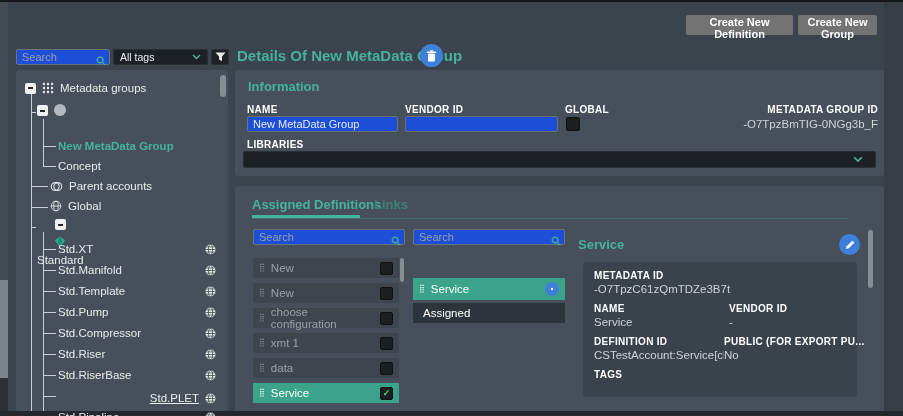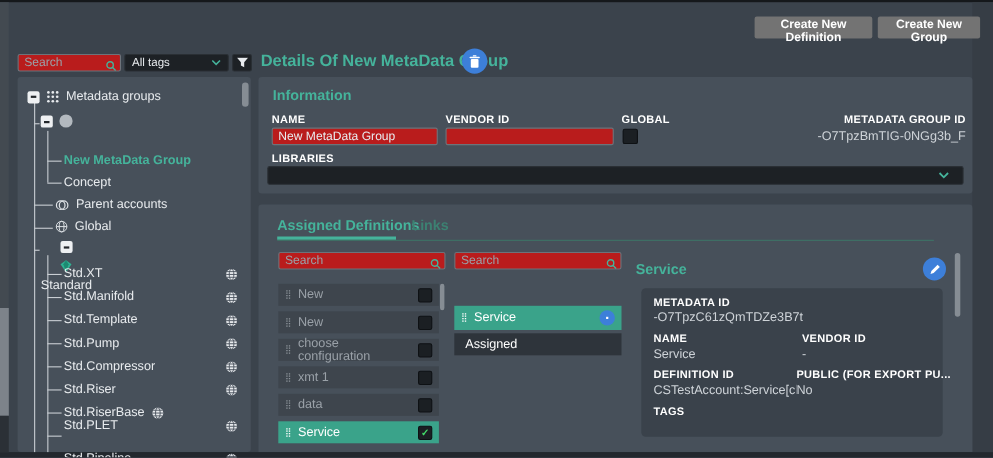--- a/index.html
+++ b/index.html
@@ -3,21 +3,21 @@
 <meta charset="utf-8">
 <style>
   html,body{margin:0;padding:0;background:#2d3339;}
   #screen{position:relative;width:903px;height:416px;overflow:hidden;
     background:#3b434c;font-family:"Liberation Sans",sans-serif;color:#e8ebee;}
   .abs{position:absolute;}
   .panel{position:absolute;background:#47505a;border-radius:3px;}
   .teal{color:#45b39b;}
   .lbl{font-size:10px;font-weight:bold;color:#fff;letter-spacing:.3px;white-space:nowrap;}
   .val{font-size:11.5px;color:#ced3d8;white-space:nowrap;}
-  .input{position:absolute;box-sizing:border-box;background:#b91c1c;border:1px solid #6d737a;
+  .input{position:absolute;box-sizing:border-box;background:#1d4ed8;border:1px solid #6d737a;
     border-radius:2px;color:#e8ebee;font-size:11px;padding:0 16px 0 5px;font-family:inherit;outline:none;}
   .input::placeholder{color:#9aa1a8;}
   .btn{position:absolute;background:#737373;color:#fff;border:none;border-radius:2px;
     font-size:11px;font-weight:600;font-family:inherit;cursor:pointer;}
   .bluebtn{position:absolute;background:#3d7fd9;border-radius:50%;display:flex;
     align-items:center;justify-content:center;border:none;cursor:pointer;}
   .trow{position:absolute;display:flex;align-items:center;gap:6px;font-size:11.5px;
     white-space:nowrap;height:16px;cursor:default;}
   .exp{width:11px;height:11px;background:#eef0f2;border-radius:2px;display:flex;
     align-items:center;justify-content:center;flex:none;}
@@ -44,21 +44,21 @@
 <div id="screen">
 
   <div class="abs" style="left:0;top:0;width:903px;height:2px;background:#15181b;"></div>
   <div class="abs" style="left:0;top:411px;width:903px;height:5px;background:#23282e;"></div>
   <div class="abs" style="left:0;top:2px;width:8px;height:409px;background:#434a51;"></div>
   <div class="abs" style="left:0;top:280px;width:8px;height:98px;background:#7d838a;"></div>
   <div class="abs" style="left:0;top:378px;width:8px;height:33px;background:#2b3036;"></div>
   <div class="abs" style="left:884px;top:2px;width:19px;height:409px;background:#363d45;"></div>
 
   <button class="btn" style="left:686px;top:15px;width:107px;height:20px;">Create New Definition</button>
-  <button class="btn" style="left:798px;top:15px;width:93px;height:20px;">Create New Group</button>
+  <button class="btn" style="left:798px;top:15px;width:79px;height:20px;">Create New Group</button>
 
   <div class="abs" style="left:16px;top:49px;width:94px;height:16px;">
     <input class="input" style="left: 0px; top: 0px; width: 94px; height: 16px;" placeholder="Search">
     <span class="abs" style="right:4px;top:3px;">
       <svg width="10" height="10" viewBox="0 0 11 11" fill="none" stroke="#45b39b" stroke-width="1.4">
           <circle cx="4.5" cy="4.5" r="3.2"></circle>
           <line x1="7" y1="7" x2="10" y2="10"></line>
         </svg>
     </span>
   </div>
@@ -245,35 +245,35 @@
             <circle cx="6" cy="6" r="5.4" fill="#e8ebee"></circle>
             <g stroke="#47505a" fill="none" stroke-width="0.9">
               <ellipse cx="6" cy="6" rx="2.3" ry="5.4"></ellipse>
               <line x1="0.6" y1="6" x2="11.4" y2="6"></line>
               <line x1="1.4" y1="3.2" x2="10.6" y2="3.2"></line>
               <line x1="1.4" y1="8.8" x2="10.6" y2="8.8"></line>
             </g>
           </svg>
         </span>
     </div>
-    <div class="trow" style="left:42px;top:297px;width:158px;">
+    <div class="trow" style="left:42px;top:297px;width:158px;justify-content:space-between;">
       <span>Std.RiserBase</span>
       <span style="display:flex;">
           <svg width="11" height="11" viewBox="0 0 12 12">
             <circle cx="6" cy="6" r="5.4" fill="#e8ebee"></circle>
             <g stroke="#47505a" fill="none" stroke-width="0.9">
               <ellipse cx="6" cy="6" rx="2.3" ry="5.4"></ellipse>
               <line x1="0.6" y1="6" x2="11.4" y2="6"></line>
               <line x1="1.4" y1="3.2" x2="10.6" y2="3.2"></line>
               <line x1="1.4" y1="8.8" x2="10.6" y2="8.8"></line>
             </g>
           </svg>
         </span>
     </div>
-    <div class="trow" style="left:42px;top:309px;width:158px;justify-content:space-between;">
+    <div class="trow" style="left:42px;top:320px;width:158px;justify-content:flex-end;text-decoration:underline;">
       <span>Std.PLET</span>
       <span style="display:flex;">
           <svg width="11" height="11" viewBox="0 0 12 12">
             <circle cx="6" cy="6" r="5.4" fill="#e8ebee"></circle>
             <g stroke="#47505a" fill="none" stroke-width="0.9">
               <ellipse cx="6" cy="6" rx="2.3" ry="5.4"></ellipse>
               <line x1="0.6" y1="6" x2="11.4" y2="6"></line>
               <line x1="1.4" y1="3.2" x2="10.6" y2="3.2"></line>
               <line x1="1.4" y1="8.8" x2="10.6" y2="8.8"></line>
             </g>

